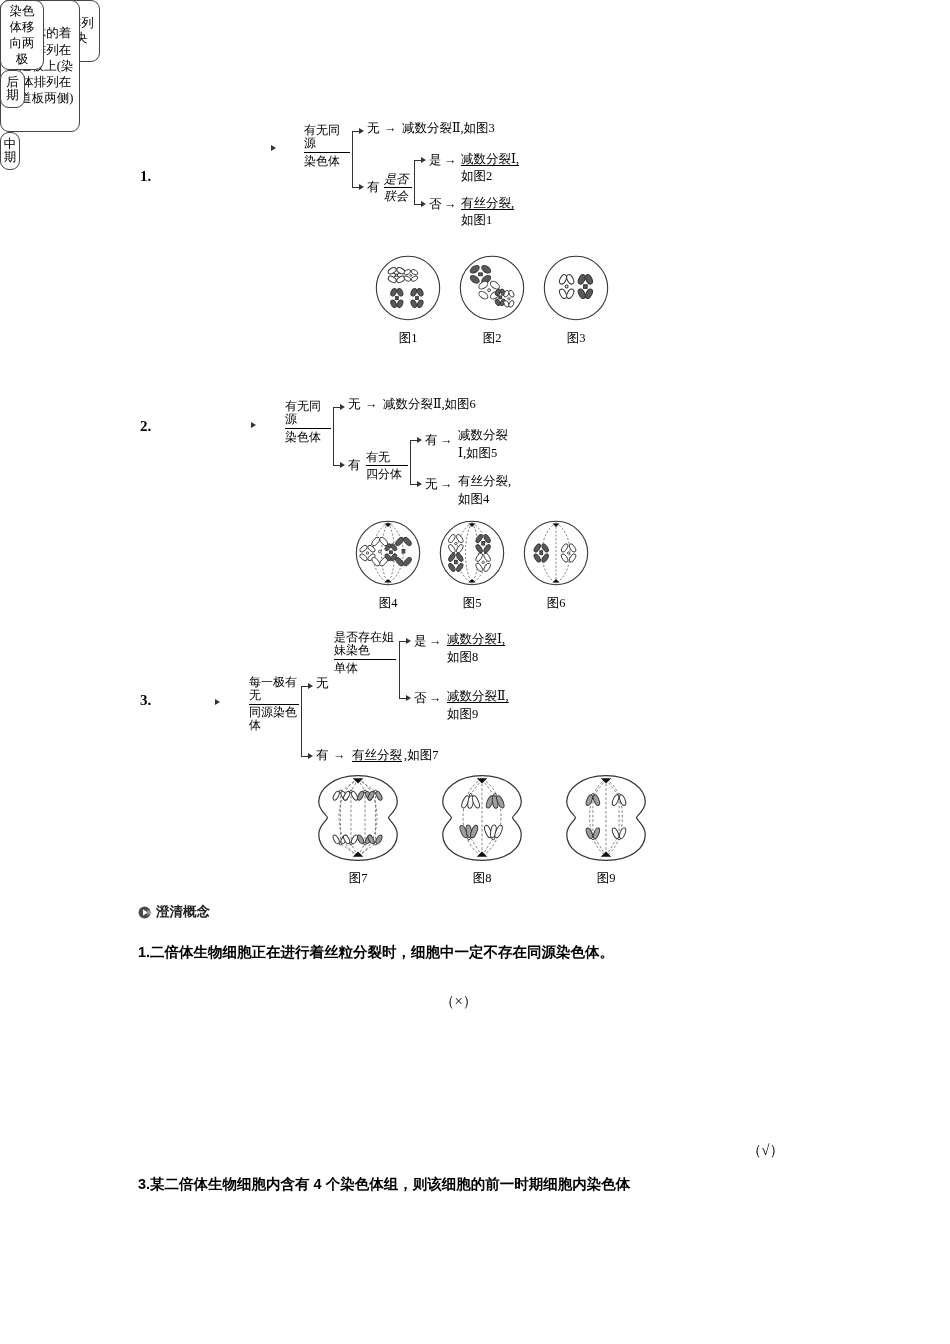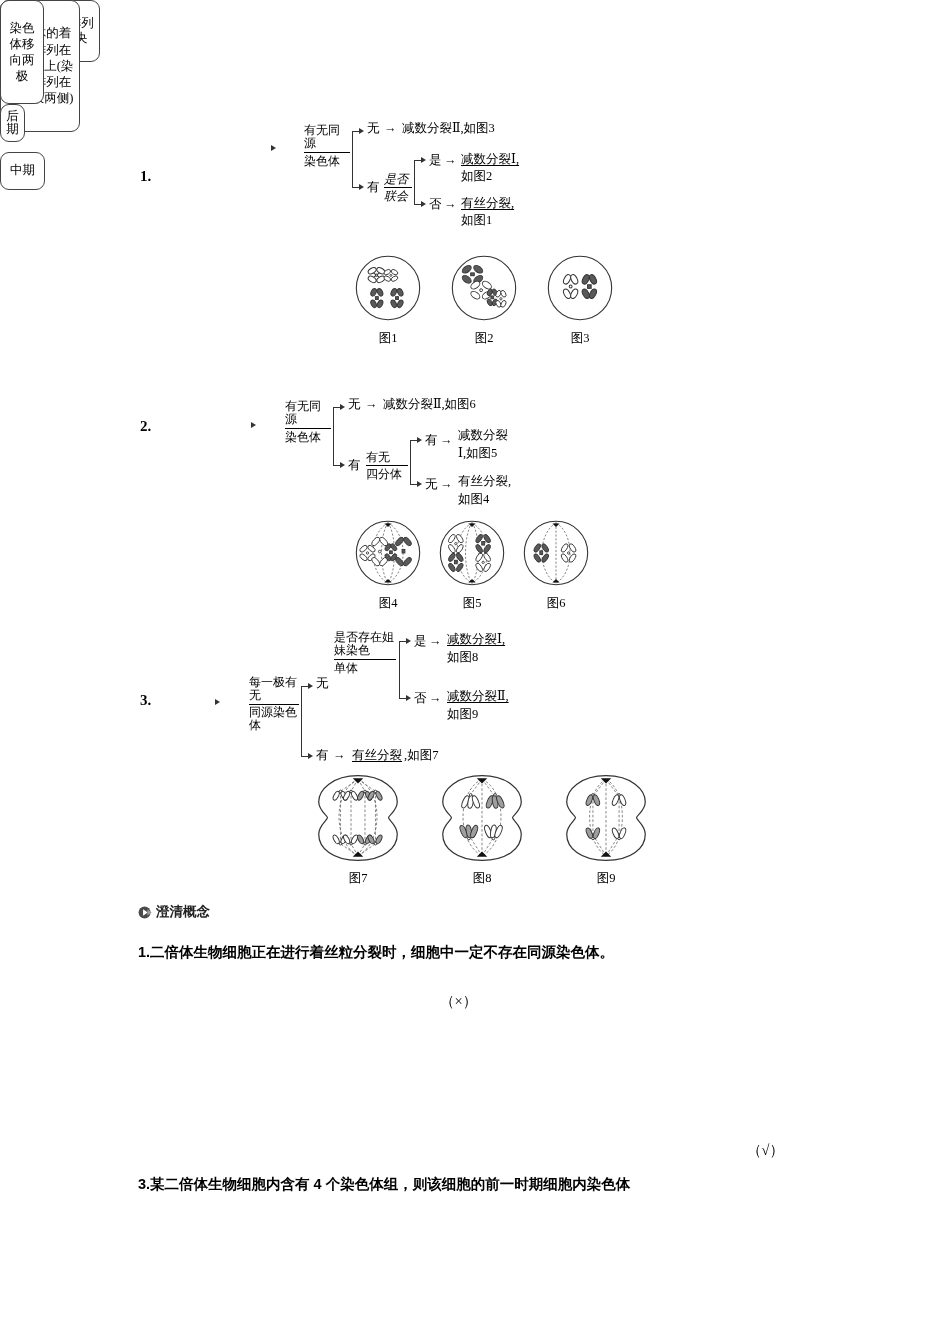--- a/index.html
+++ b/index.html
@@ -118,21 +118,21 @@
     <div class="dash" style="left:444px; top:153px;">→</div>
     <div class="lbl ul" style="left:461px; top:152px;">减数分裂Ⅰ,</div>
     <div class="lbl" style="left:461px; top:169px;">如图2</div>
 
     <div class="lbl" style="left:429px; top:197px;">否</div>
     <div class="dash" style="left:444px; top:197px;">→</div>
     <div class="lbl ul" style="left:461px; top:196px;">有丝分裂,</div>
     <div class="lbl" style="left:461px; top:213px;">如图1</div>
   </div>
 
-  <div class="figrow" style="left:352px; top:252px; gap:24px;">
+  <div class="figrow" style="left:372px; top:252px; gap:12px;">
     <div class="figcell">
       <svg width="72" height="72" viewBox="0 0 100 100">
         <circle cx="50" cy="50" r="44" fill="#fff" stroke="#333" stroke-width="1.5"></circle>
         <g stroke="#333" stroke-width="1.4" fill="#fff">
           <path d="M26 26 L34 32 M26 38 L34 32 M34 32 L42 26 M34 32 L42 38"></path>
           <ellipse cx="28" cy="26" rx="6" ry="3.6" transform="rotate(-30 28 26)"></ellipse>
           <ellipse cx="28" cy="38" rx="6" ry="3.6" transform="rotate(30 28 38)"></ellipse>
           <ellipse cx="40" cy="26" rx="6" ry="3.6" transform="rotate(30 40 26)"></ellipse>
           <ellipse cx="40" cy="38" rx="6" ry="3.6" transform="rotate(-30 40 38)"></ellipse>
           <circle cx="34" cy="32" r="1.6" fill="#fff"></circle>
@@ -221,21 +221,21 @@
 
   <div class="flow" style="left:0; top:0; width:950px; height:520px;">
 
     <div class="num" style="left:140px; top:418px;">2.</div>
 
     <div class="rbox" style="left:170px; top:360px; width:80px; height:132px; padding:4px 3px;">
       <span style="display:block; line-height:1.3;">染色体的着丝粒排列在赤道板上(染色体排列在赤道板两侧)</span>
     </div>
     <div class="arrowR" style="left:251px; top:422px;"></div>
 
-    <div class="stagebox" style="left:257px; top:408px; width:45px; height:38px;margin-top:20px;">
+    <div class="stagebox" style="left:257px; top:408px; width:20px; height:38px;">
       <span style="display:block; line-height:1.05;">中期</span>
     </div>
 
     <div class="frac" style="left:285px; top:400px; width:46px;">
       <span class="top" style="display:block; line-height:1.12;">有无同源</span>
       <span class="bar"></span>
       <span class="bot">染色体</span>
     </div>
 
     <div class="vline" style="left:333px; top:407px; height:58px;"></div>
@@ -386,21 +386,21 @@
         </g>
       </svg>
       <div class="figcap">图6</div>
     </div>
   </div>
 
   <div class="flow" style="left:0; top:0; width:950px; height:780px;">
 
     <div class="num" style="left:140px; top:692px;">3.</div>
 
-    <div class="rbox" style="left:170px; top:658px; width:44px; height:104px; padding:4px 3px;">
+    <div class="rbox" style="left:170px; top:658px; width:44px; height:70px; padding:4px 3px;">
       <span style="display:block; line-height:1.3;">染色体移向两极</span>
     </div>
     <div class="arrowR" style="left:215px; top:699px;"></div>
 
     <div class="stagebox" style="left:221px; top:685px; width:25px; height:38px;">
       <span style="display:block; line-height:1.05;">后期</span>
     </div>
 
     <div class="frac" style="left:249px; top:676px; width:50px;">
       <span class="top" style="display:block; line-height:1.12;">每一极有无</span>

